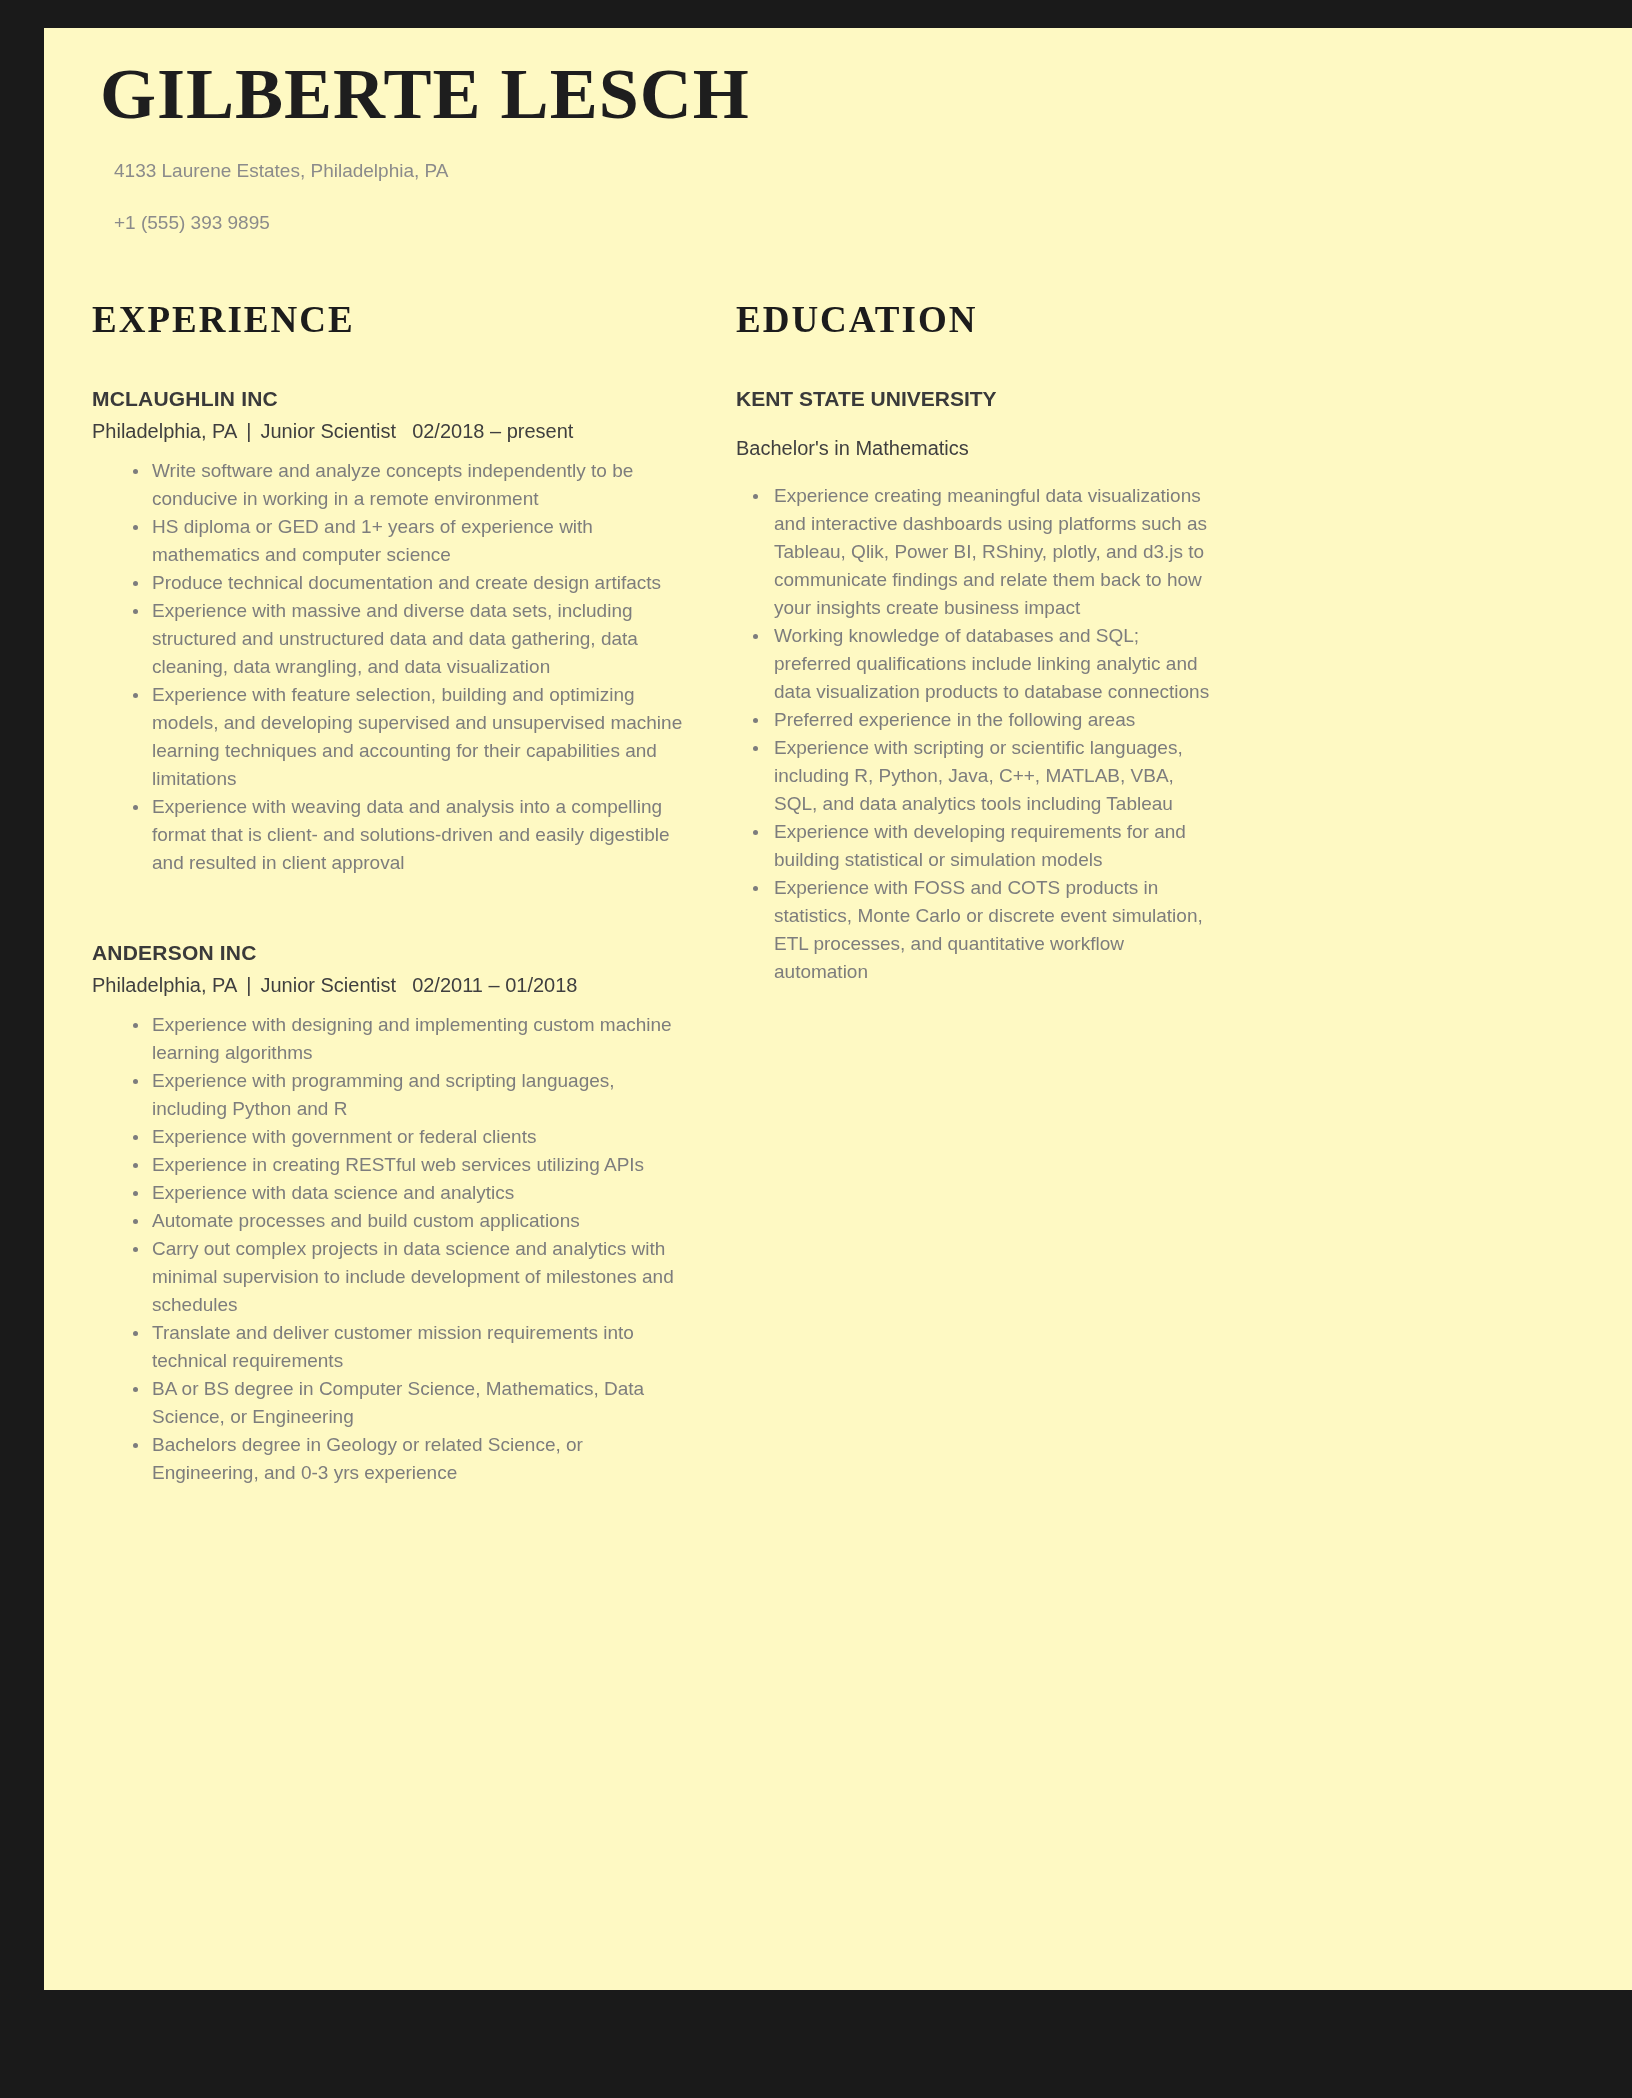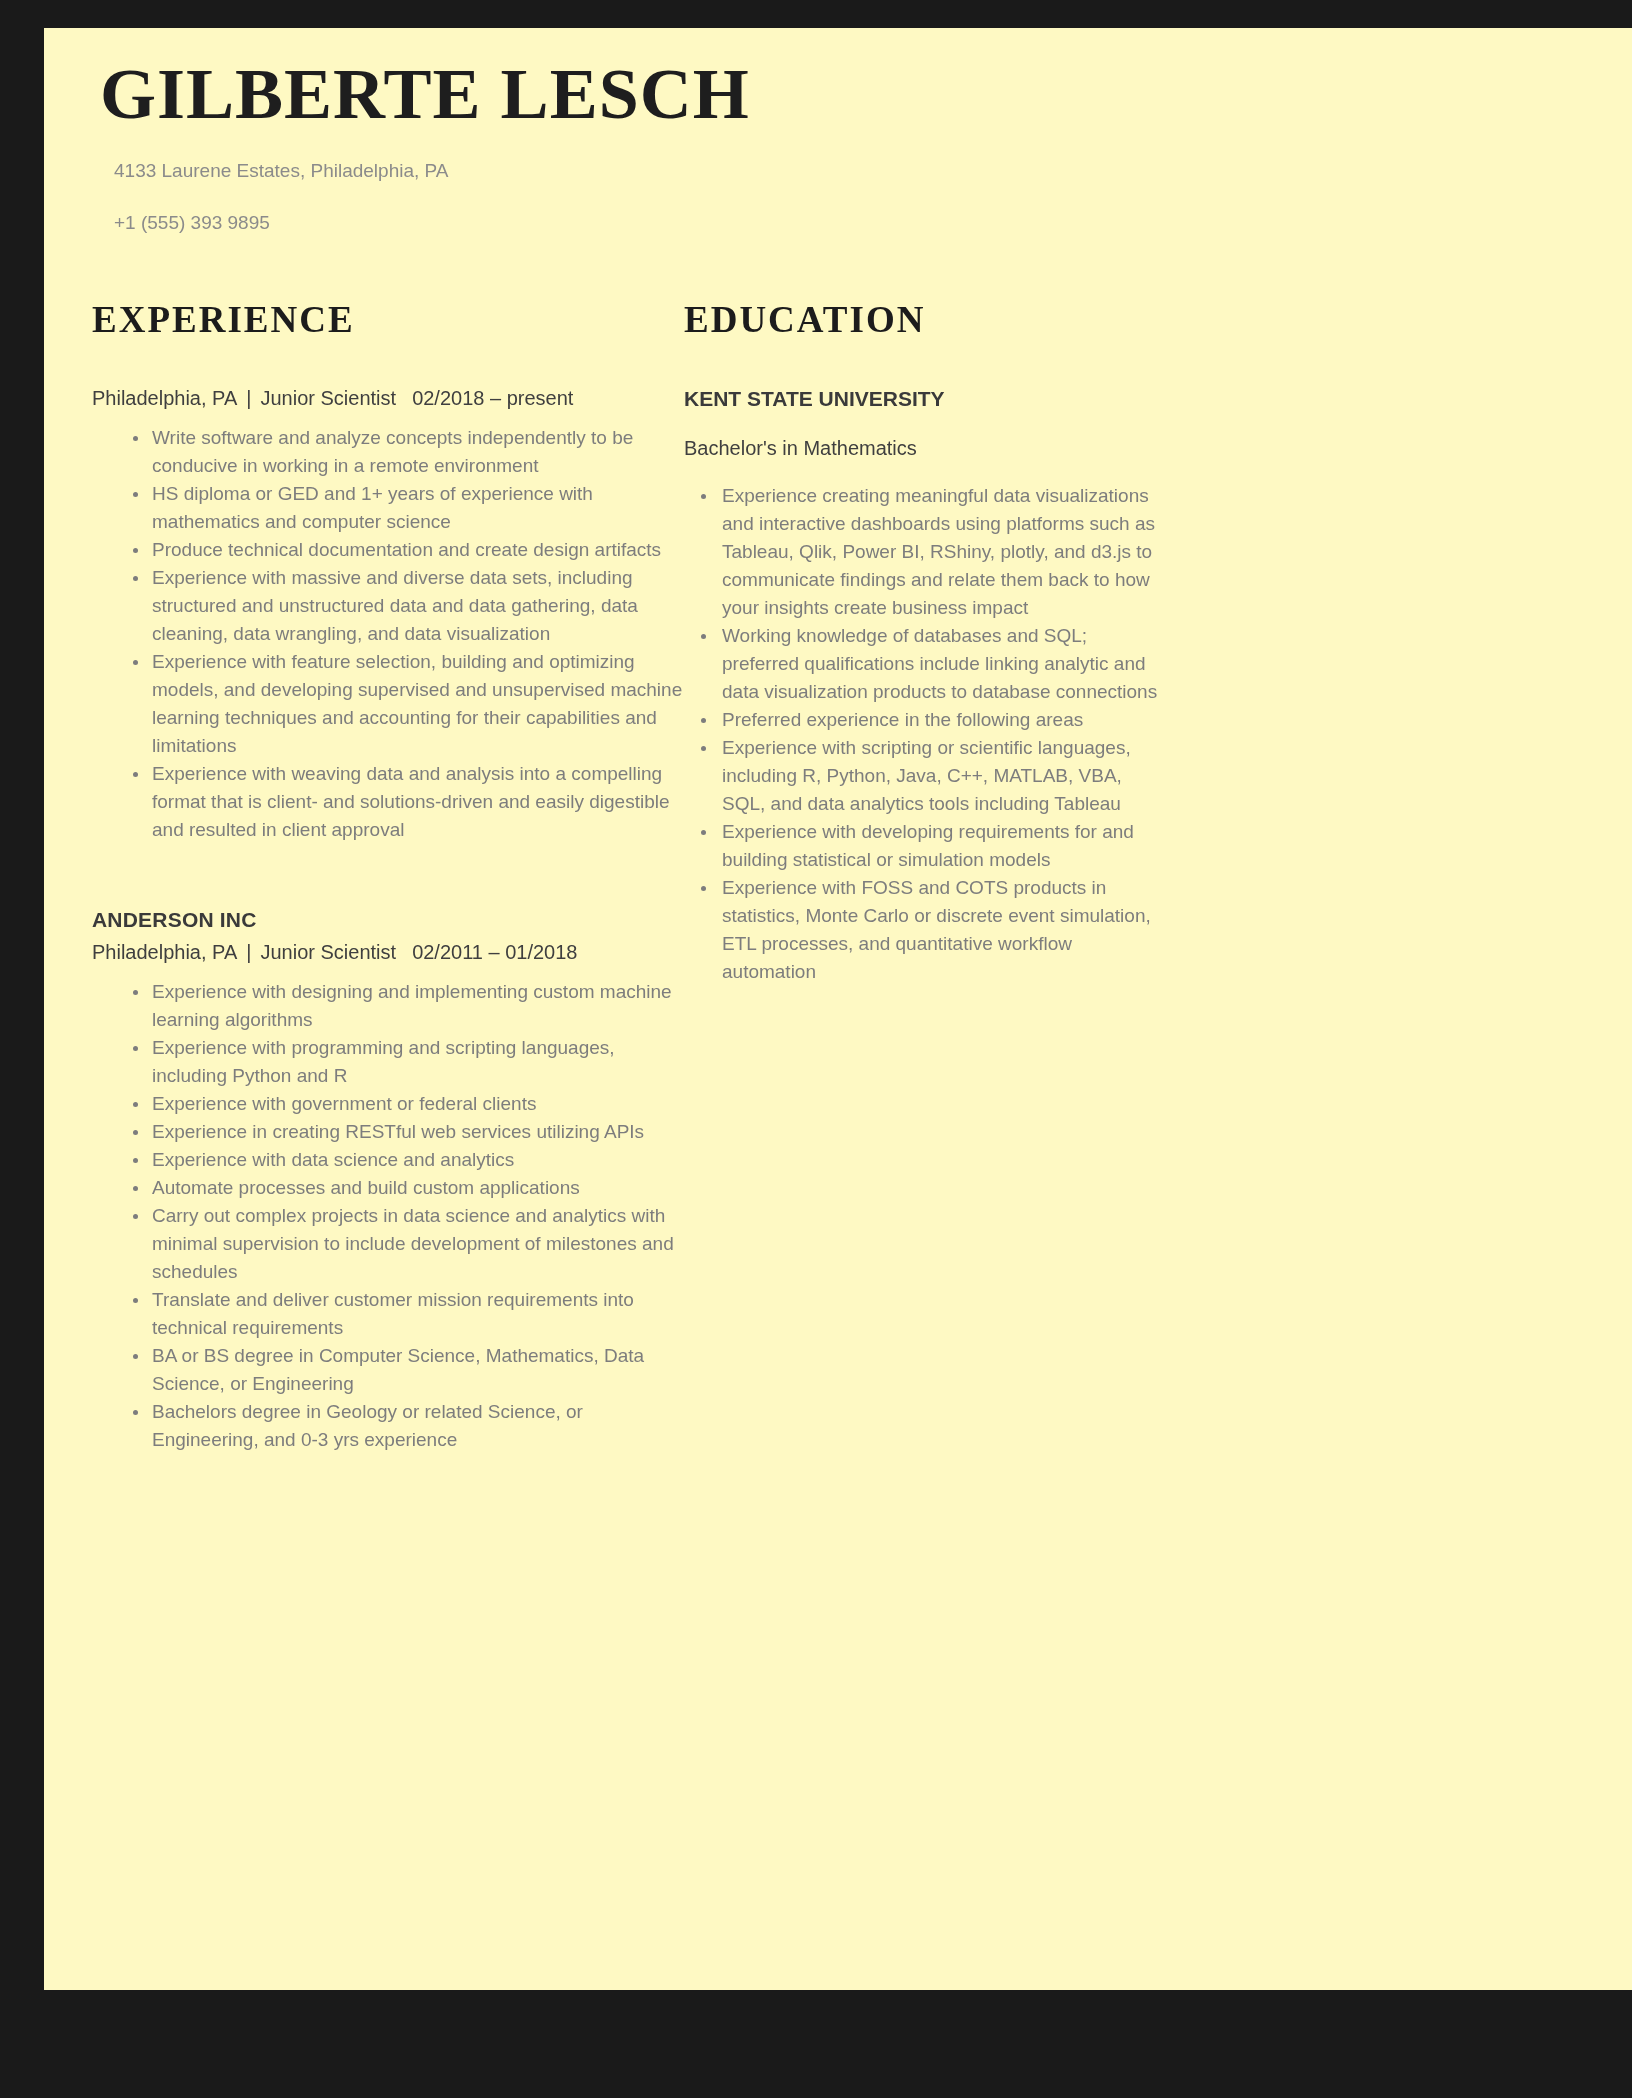--- a/index.html
+++ b/index.html
@@ -24,20 +24,21 @@
   }
   .contact-line {
     color: #8b8b8b;
     font-size: 19px;
     margin-top: 30px;
     padding-left: 14px;
   }
 
   .columns {
     display: flex;
+    gap: 52px;
     margin-top: 64px;
     padding-left: 34px;
     width: 1160px;
   }
   .col-left  { width: 592px; flex: 0 0 592px; }
   .col-right { width: 474px; flex: 0 0 474px; }
 
   .section-heading {
     font-family: "Liberation Serif", serif;
     font-weight: 700;
@@ -108,20 +109,21 @@
     <div class="contact-line">4133 Laurene Estates, Philadelphia, PA</div>
     <div class="contact-line">+1 (555) 393 9895</div>
   </div>
 
   <div class="columns">
 
     <div class="col-left">
       <div class="section-heading">EXPERIENCE</div>
 
       <div class="job">
+        <div class="company">MCLAUGHLIN INC</div>
         <div class="job-meta">
           <span>Philadelphia, PA</span><span class="sep">|</span><span>Junior Scientist</span><span class="dates">02/2018 – present</span>
         </div>
         <ul class="bullets">
           <li>Write software and analyze concepts independently to be conducive in working in a remote environment</li>
           <li>HS diploma or GED and 1+ years of experience with mathematics and computer science</li>
           <li>Produce technical documentation and create design artifacts</li>
           <li>Experience with massive and diverse data sets, including structured and unstructured data and data gathering, data cleaning, data wrangling, and data visualization</li>
           <li>Experience with feature selection, building and optimizing models, and developing supervised and unsupervised machine learning techniques and accounting for their capabilities and limitations</li>
           <li>Experience with weaving data and analysis into a compelling format that is client- and solutions-driven and easily digestible and resulted in client approval</li>

